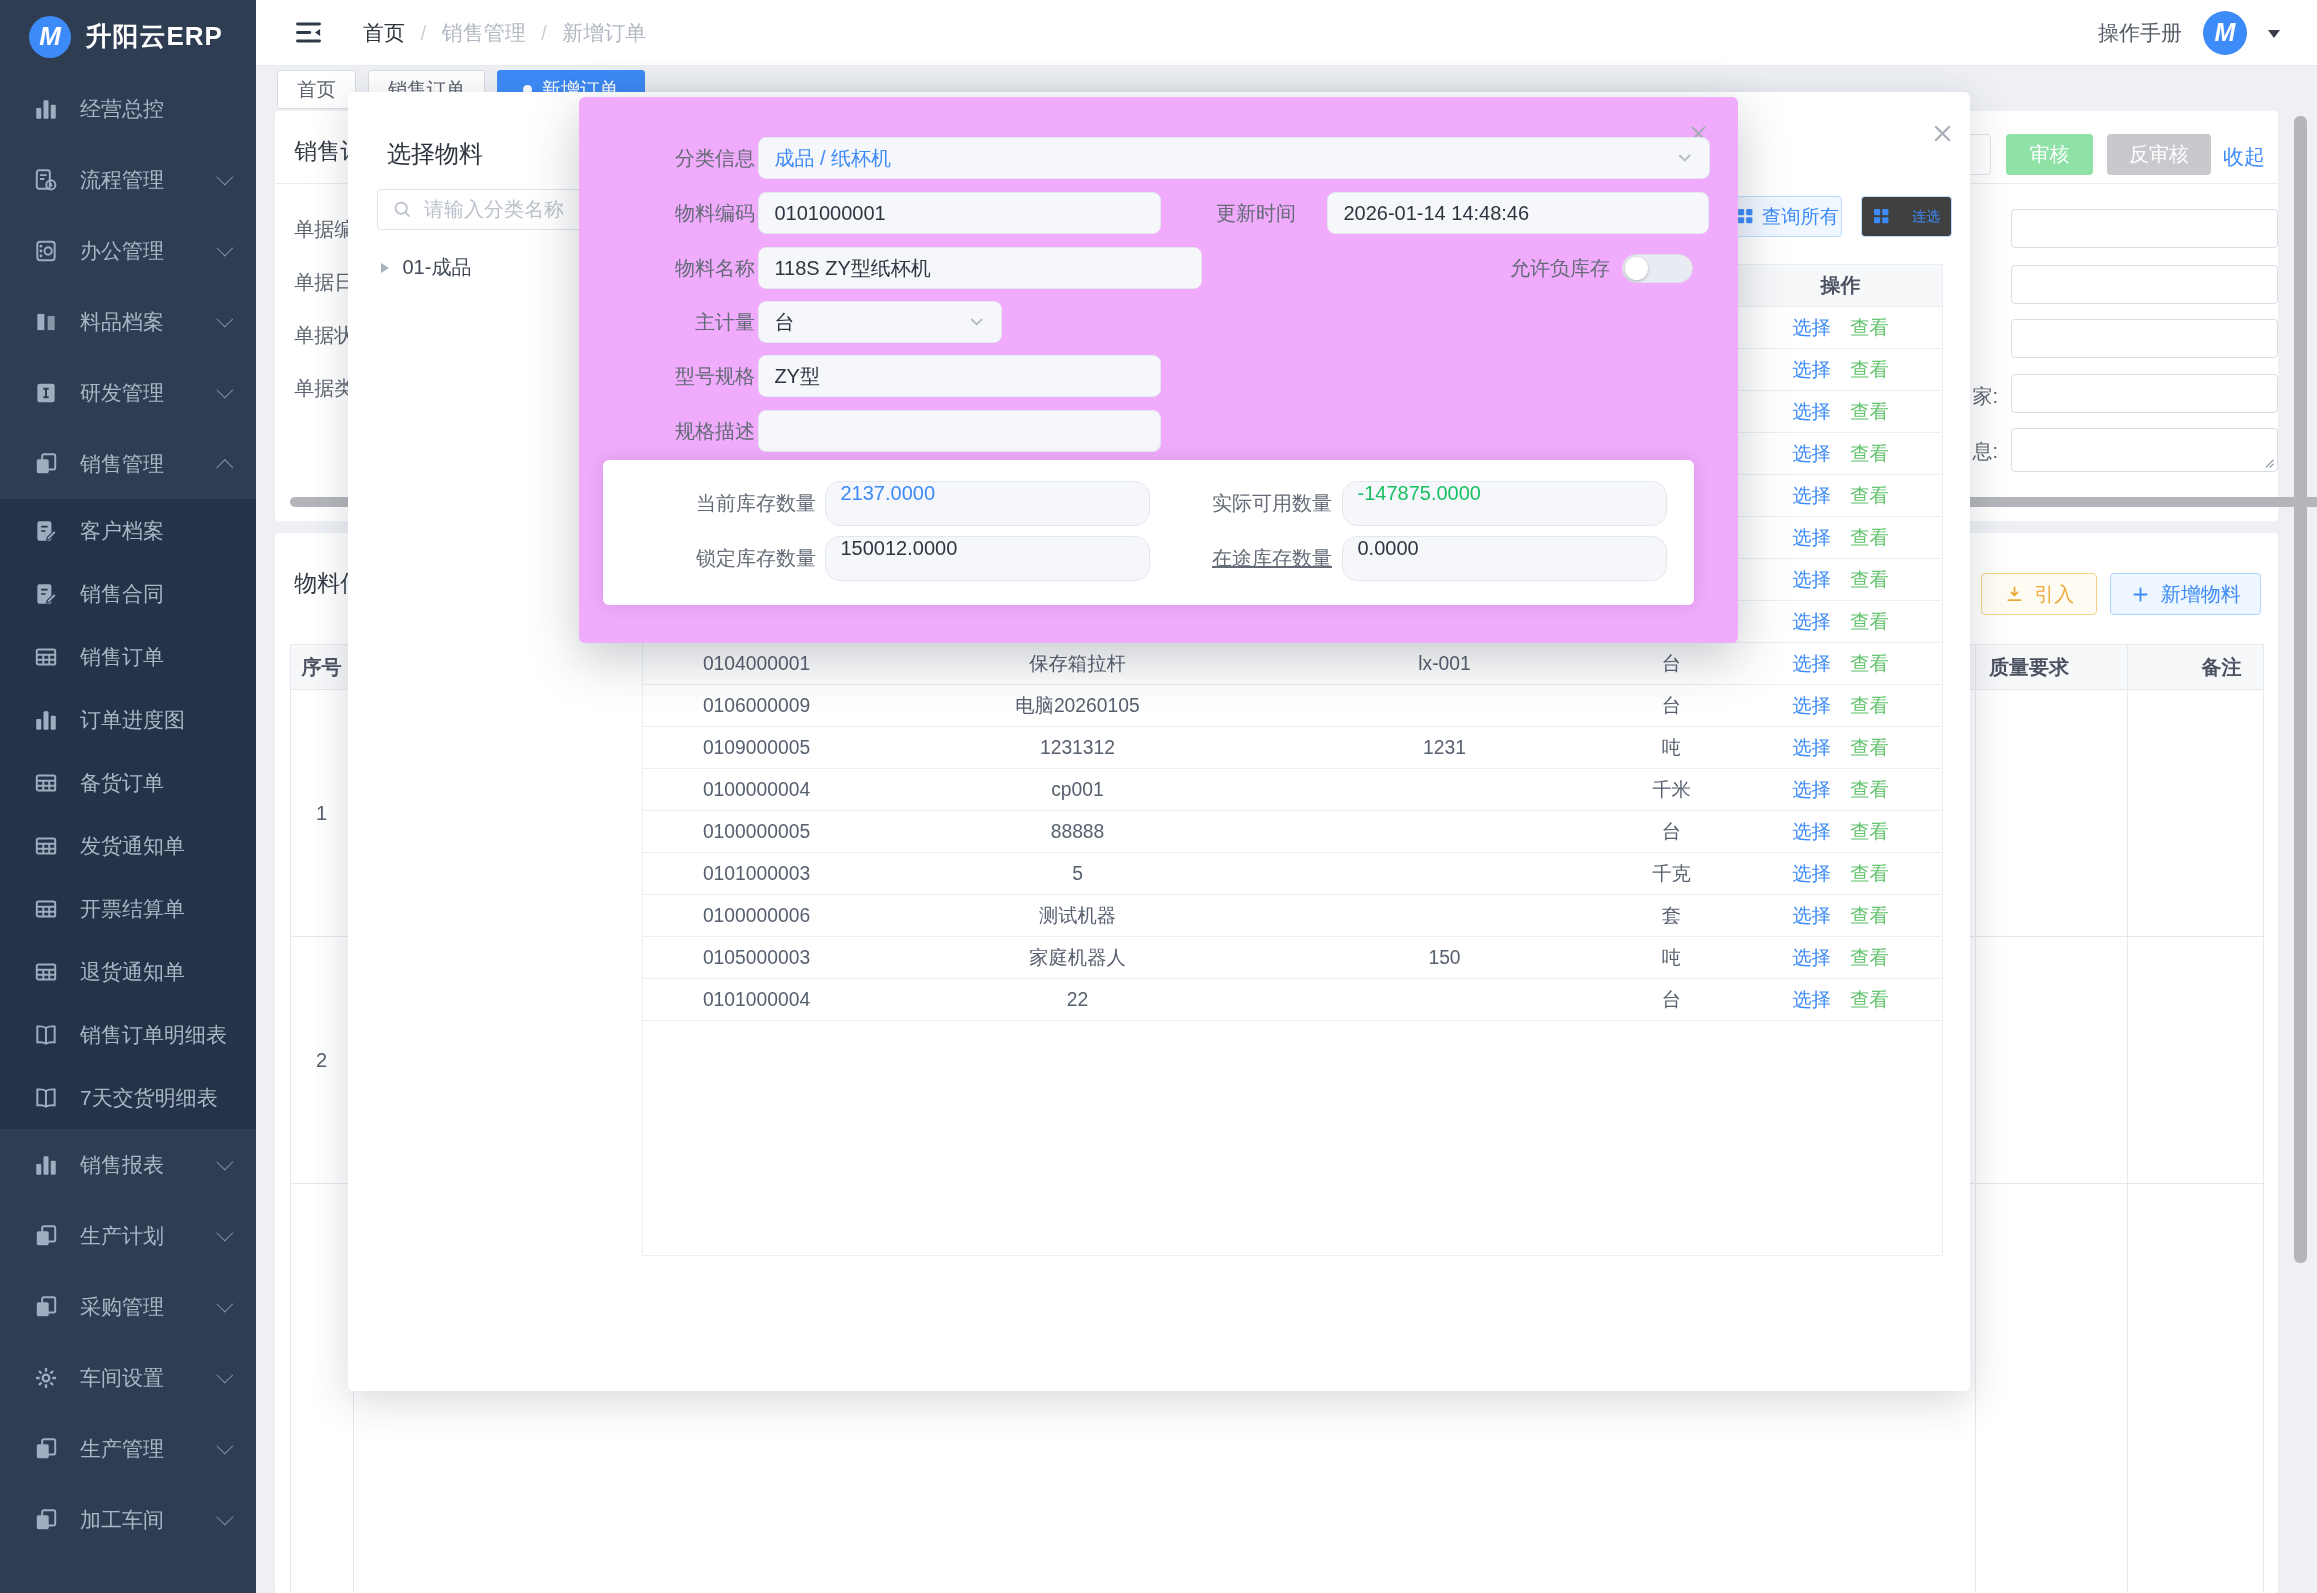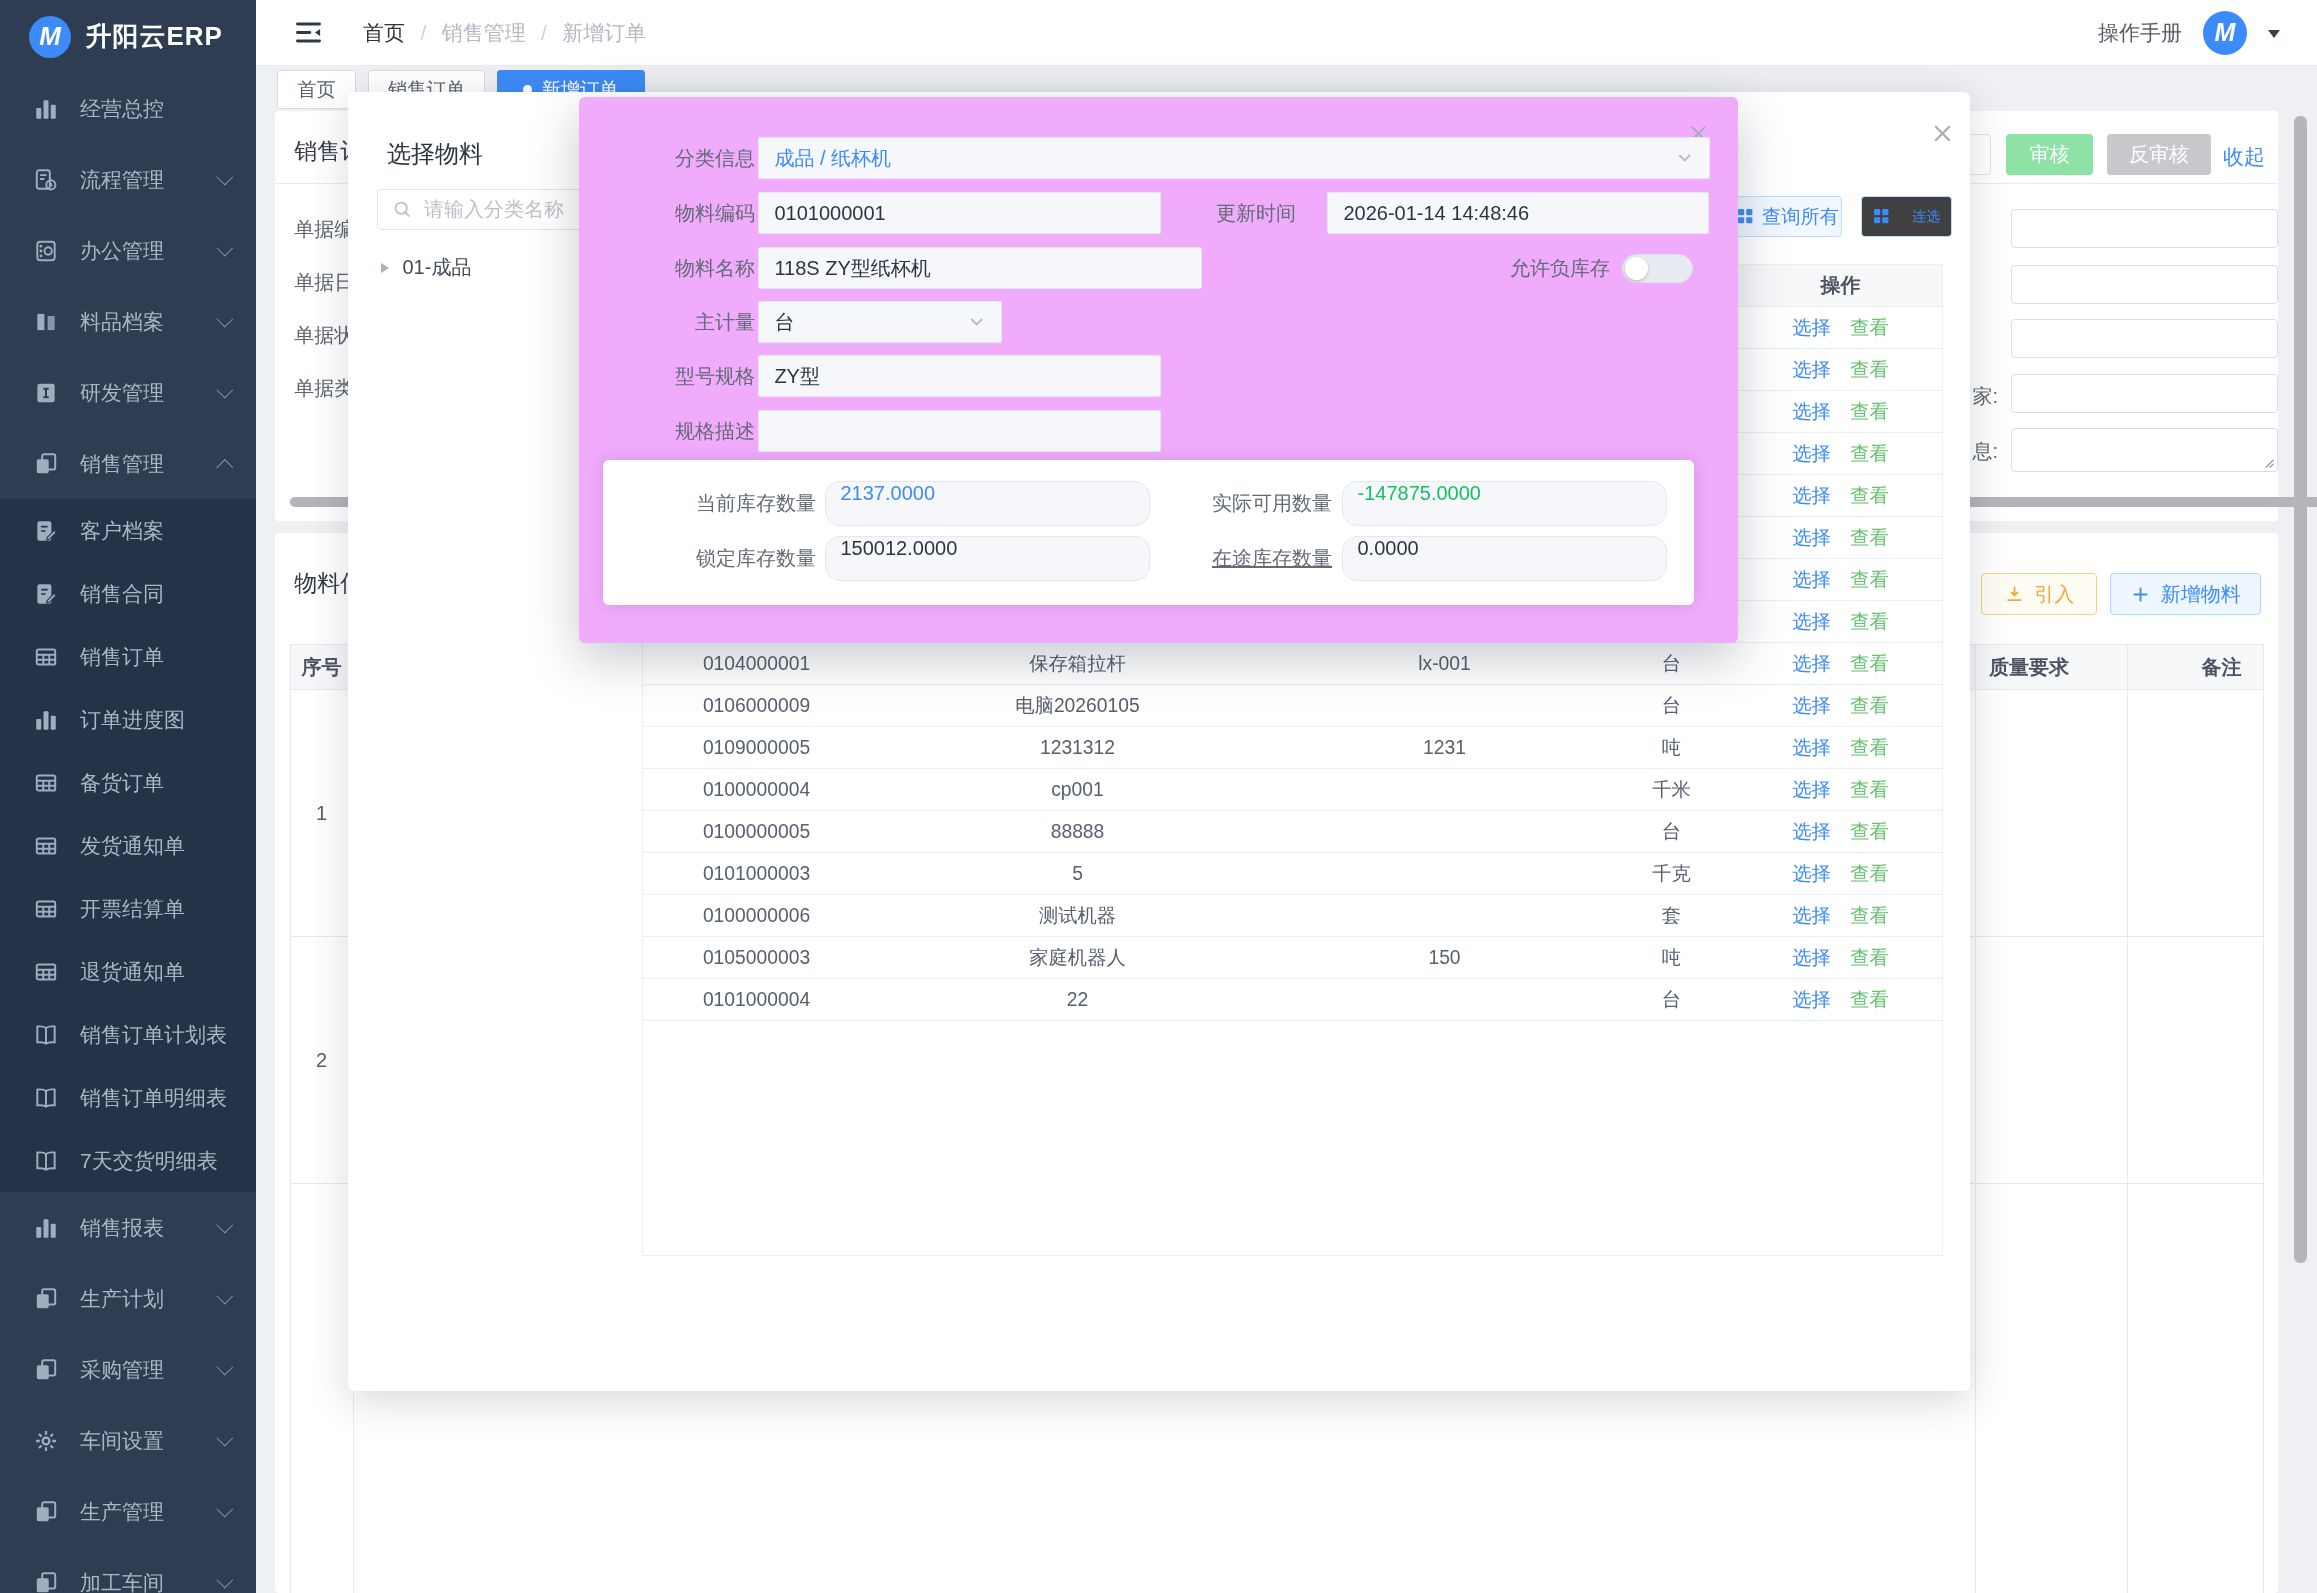--- a/index.html
+++ b/index.html
@@ -103,21 +103,21 @@
   .sc-action{width:203px;flex:none;gap:19.3px;}
   .lnk-select{color:#3d8bf8;cursor:pointer;}
   .lnk-view{color:#63c26d;cursor:pointer;}
   .sd-filler{height:235px;border:1px solid #ebeef3;border-top:none;box-sizing:border-box;}
 
   
   .detail-dialog{position:absolute;left:579px;top:97px;width:1159px;height:546px;background:#f0abfc;border-radius:5.8px;
                  box-shadow:0 15.4px 50px rgba(31,45,61,.25);z-index:20;}
   .dd-close{left:1108px;top:25px;width:23px;height:23px;}
   .dd-label{position:absolute;left:22px;width:154px;text-align:right;font-size:20px;color:#646b76;line-height:42px;white-space:nowrap;}
-  .dd-control{position:absolute;height:42px;border:1px solid #e3e7ee;background:#f6f7fa;border-radius:2px;font-size:20px;
+  .dd-control{position:absolute;height:42px;border:1px solid #e3e7ee;background:#f6f7fa;border-radius:8px;font-size:20px;
               color:#2e3540;display:flex;align-items:center;padding:0 15.4px;box-sizing:border-box;justify-content:space-between;}
   .dd-control .val{white-space:nowrap;}
   .val-blue{color:#3d8bf8;}
   .val-green{color:#17c163;}
   .row-cat{top:40px;}  .ctl-cat{left:179px;top:40px;width:952px;cursor:pointer;}
   .row-code{top:95px;} .ctl-code{left:179px;top:95px;width:403px;}
   .lbl-updated{left:563px;width:154px;top:95px;} .ctl-updated{left:748px;top:95px;width:382px;}
   .row-name{top:150px;} .ctl-name{left:179px;top:150px;width:444px;}
   .lbl-negative{left:877px;width:154px;top:150px;}
   .toggle{position:absolute;left:1043px;top:157px;width:71px;height:29px;border-radius:15.4px;background:#e8ebf1;border:1px solid #dde1e8;box-sizing:border-box;cursor:pointer;}
@@ -296,29 +296,20 @@
           <div class="nav-item">
             <span class="nicon">
               <svg viewBox="0 0 24 24" fill="none" stroke="currentColor" stroke-width="1.8">
                 <rect x="3.5" y="5" width="17" height="14" rx="1.5"></rect>
                 <path d="M3.5 10h17M3.5 14.5h17M9.5 10v9M15 10v9"></path>
               </svg>
             </span>
             <span class="nlabel">退货通知单</span>
           </div>
 
-          <div class="nav-item">
-            <span class="nicon">
-              <svg viewBox="0 0 24 24" fill="none" stroke="currentColor" stroke-width="1.8">
-                <path d="M12 5.5C10 4 7 3.8 4 4.2v14.6c3-.4 6-.2 8 1.2 2-1.4 5-1.6 8-1.2V4.2c-3-.4-6-.2-8 1.3z"></path>
-                <path d="M12 5.5V20"></path>
-              </svg>
-            </span>
-            <span class="nlabel">销售订单计划表</span>
-          </div>
 
           <div class="nav-item">
             <span class="nicon">
               <svg viewBox="0 0 24 24" fill="none" stroke="currentColor" stroke-width="1.8">
                 <path d="M12 5.5C10 4 7 3.8 4 4.2v14.6c3-.4 6-.2 8 1.2 2-1.4 5-1.6 8-1.2V4.2c-3-.4-6-.2-8 1.3z"></path>
                 <path d="M12 5.5V20"></path>
               </svg>
             </span>
             <span class="nlabel">销售订单明细表</span>
           </div>

